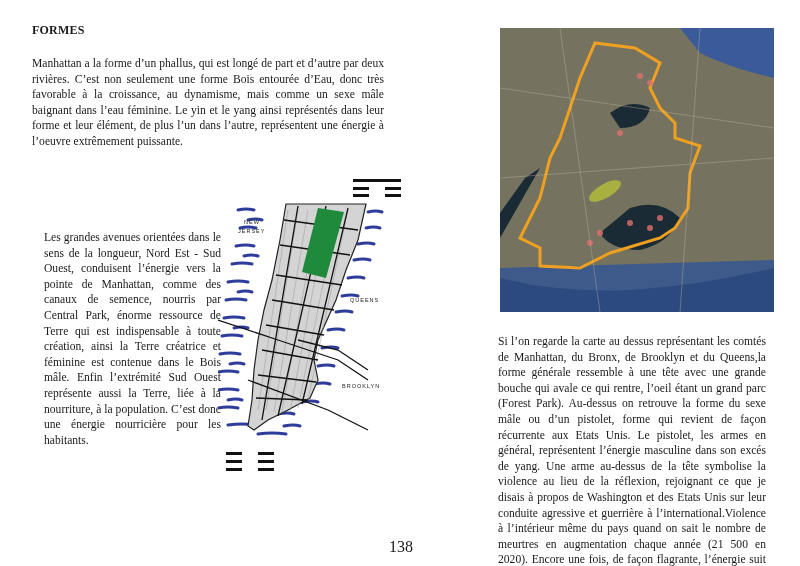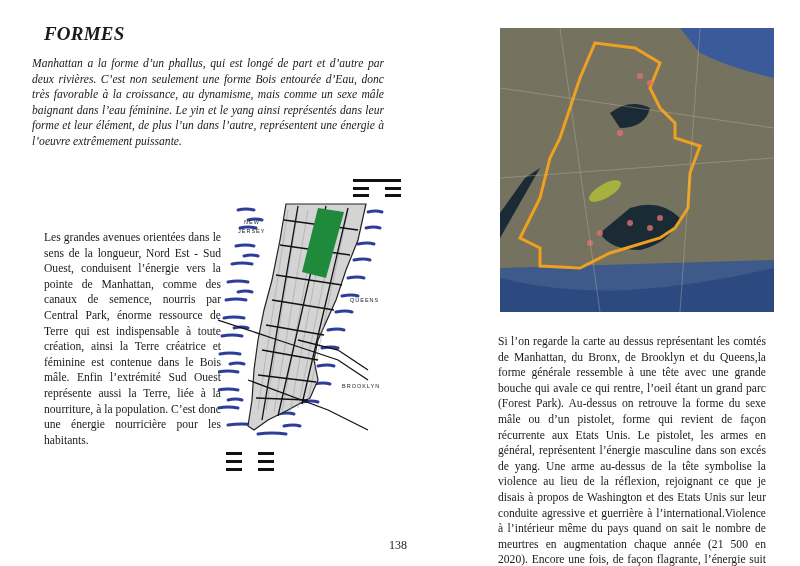--- a/index.html
+++ b/index.html
@@ -1,22 +1,22 @@
 <!DOCTYPE html>
 <html><head>
 <meta charset="utf-8">
 <style>
   html, body { margin:0; padding:0; background:#ffffff; }
   body { width:800px; height:566px; position:relative; overflow:hidden; font-family:"Liberation Serif", serif; color:#1a1a1a; }
-  .title { position:absolute; left:44px; top:23px; font-size:19px; font-weight:bold; letter-spacing:0.2px;font-style:italic; }
+  .title { position:absolute; left:32px; top:23px; font-size:12px; font-weight:bold; letter-spacing:0.2px; }
   .para { position:absolute; font-size:11.6px; line-height:15.6px; text-align:justify; hyphens:auto; }
-  .p1 { left:32px; top:56px; width:352px;font-style:italic; }
+  .p1 { left:32px; top:56px; width:352px; }
   .p2 { left:44px; top:230px; width:177px; }
   .p3 { left:498px; top:334px; width:268px; }
-  .pagenum { position:absolute; left:389px; top:538px; font-size:12px; }
+  .pagenum { position:absolute; left:389px; top:538px; font-size:16px; }
   .map-photo { position:absolute; left:500px; top:28px; width:274px; height:284px; overflow:hidden; }
   .mh-map { position:absolute; left:218px; top:200px; width:190px; height:240px; }
   .trigram { position:absolute; }
   .bar { position:absolute; height:3px; background:#111; }
 </style>
 </head>
 <body>
 
 <div class="title">FORMES</div>
 

